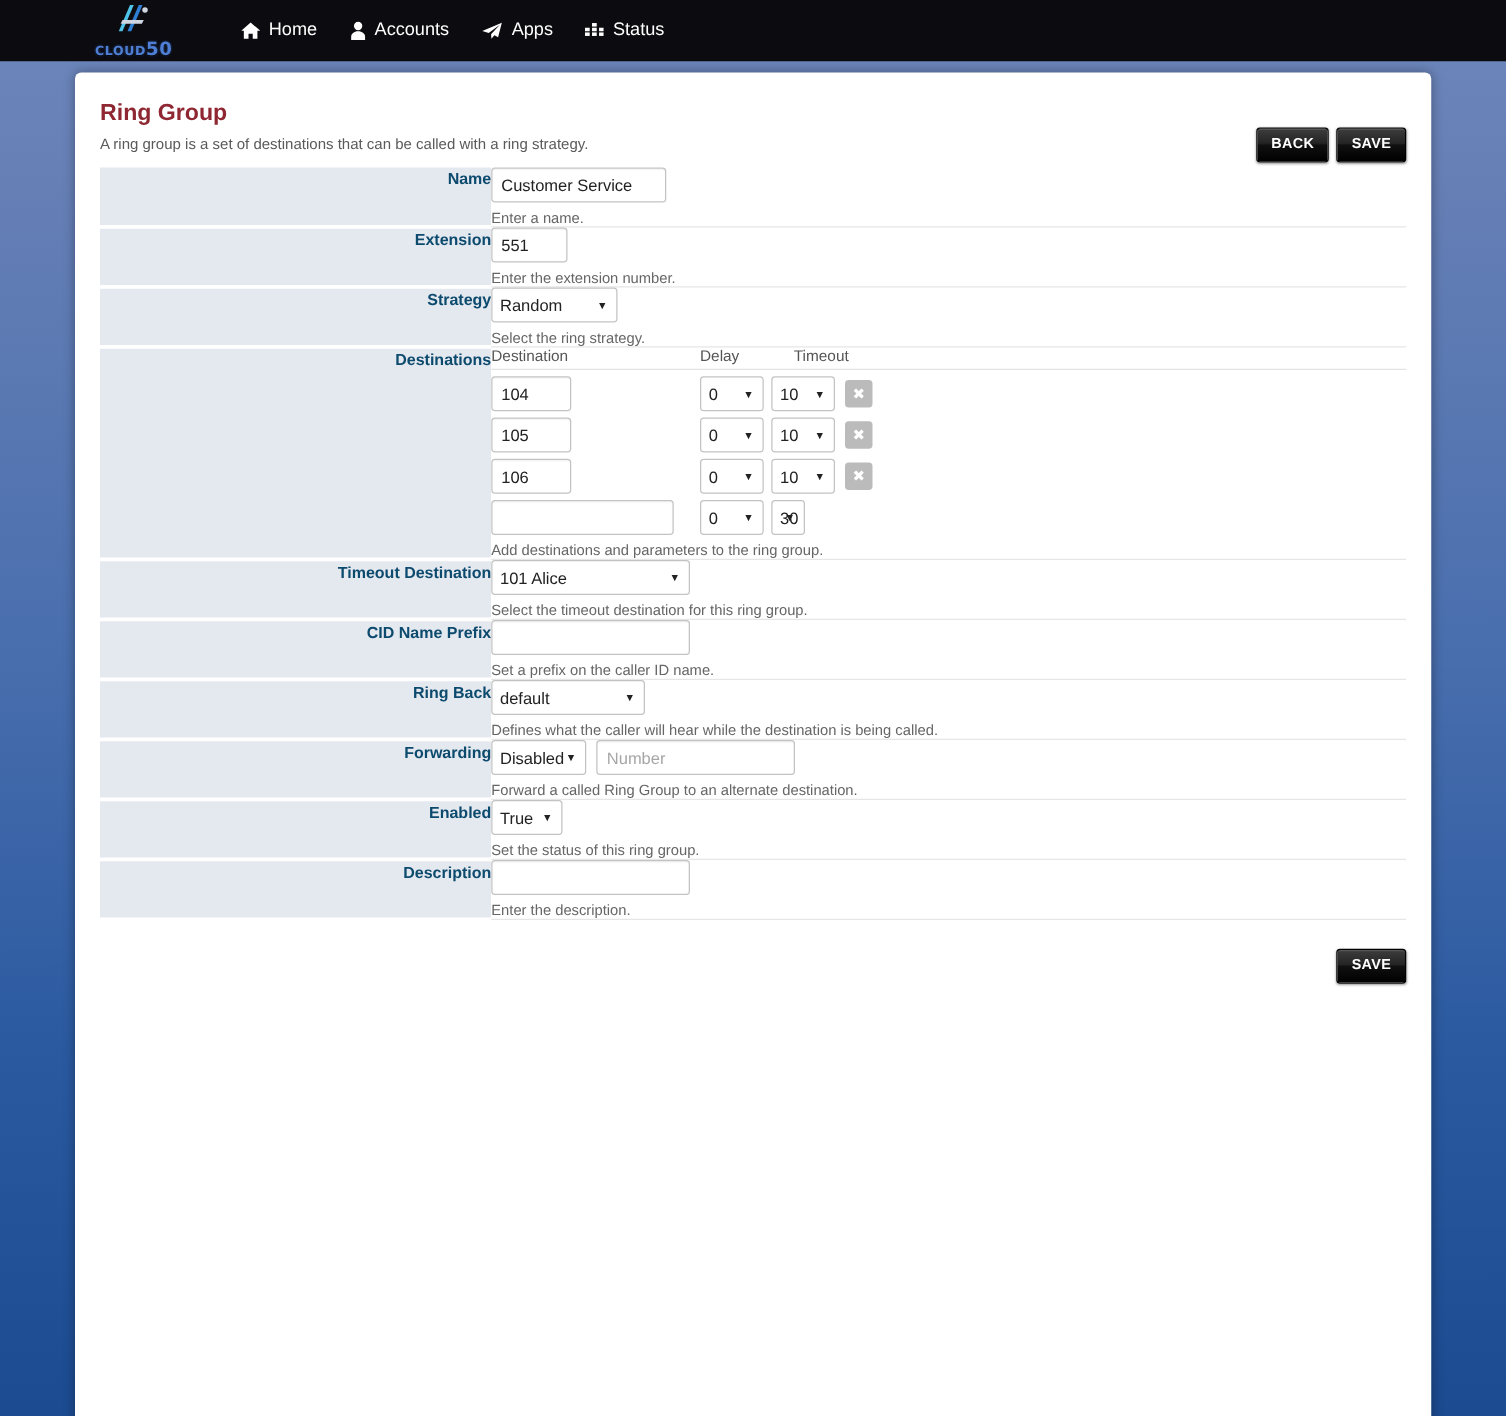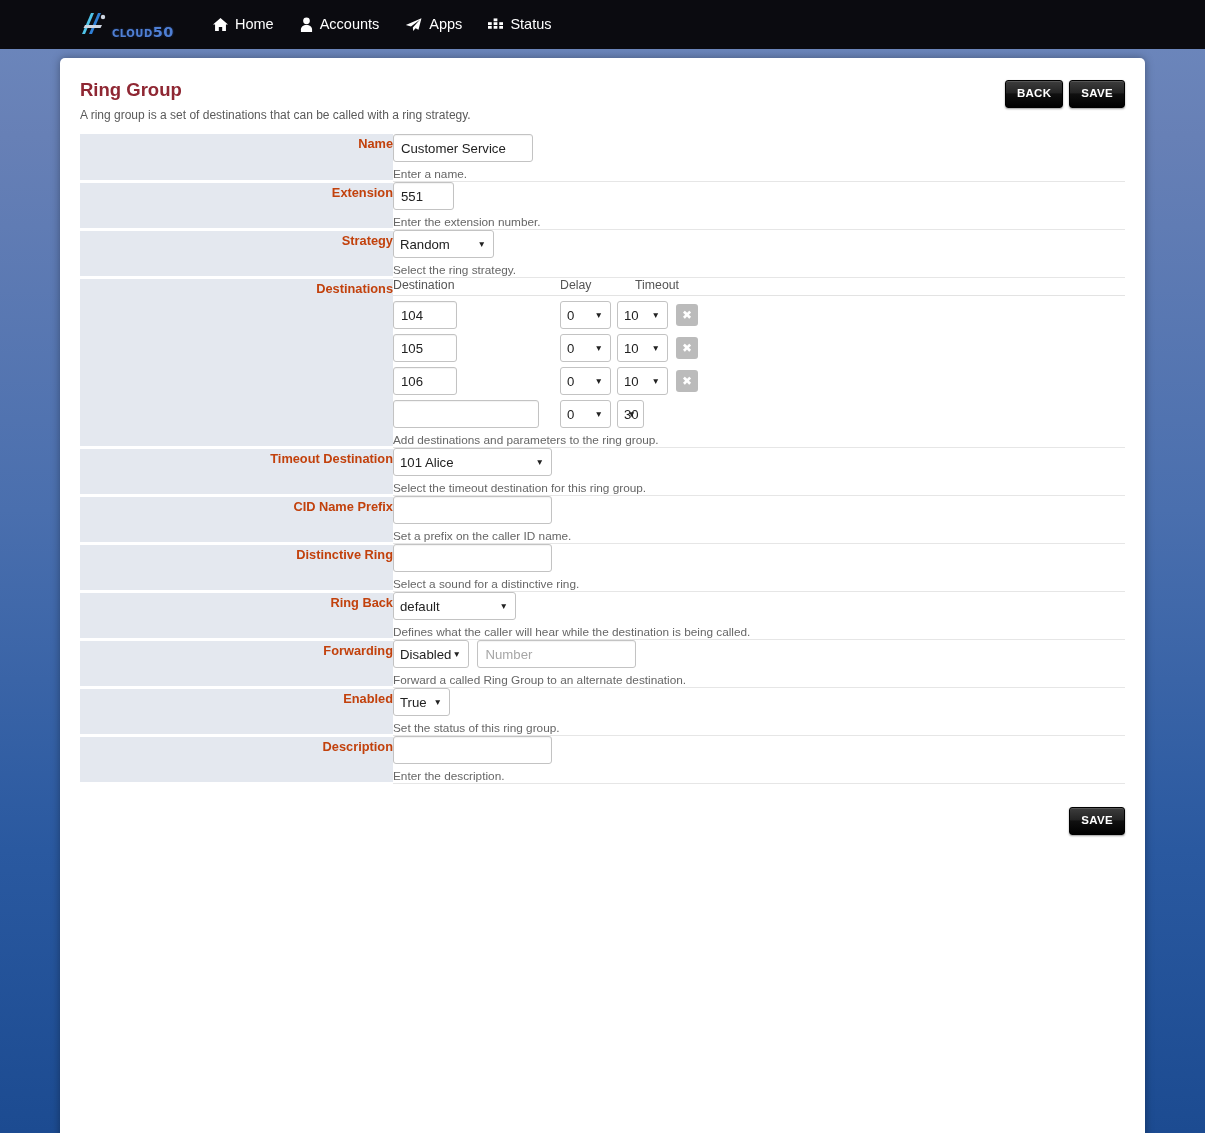--- a/index.html
+++ b/index.html
@@ -17,23 +17,24 @@
     height: 49px;
     background: #0b0b10;
     display: flex;
     align-items: center;
     padding-left: 76px;
     position: relative;
     z-index: 20;
   }
   .brand {
     display: flex;
-    align-items: flex-end;
-    margin-right: 26px;
+    align-items: center;
+    margin-right: 42px;
     text-decoration: none;
+    flex-direction: column;
   }
   .brand-mark { margin-right: 2px; display:block; }
   .brand-text {
     font-family: "DejaVu Sans", sans-serif;
     font-size: 14.5px;
     font-weight: bold;
     letter-spacing: 0.5px;
     color: #4f7fd4;
     text-shadow: 0 1px 0 #0a0a12, 0 0 2px #2b4f8f;
     font-variant: small-caps;
@@ -73,21 +74,21 @@
     line-height: 1.1;
   }
   .page-sub {
     color: #5a5a5a;
     font-size: 12px;
     margin: 0;
   }
   .head-btns {
     position: absolute;
     right: 0;
-    top: 0;
+    top: 22px;
     display: flex;
     gap: 6px;
   }
 
   .btn {
     display: inline-block;
     border: 1px solid #000;
     border-radius: 3px;
     background: linear-gradient(to bottom, #3d3d3d 0%, #242424 45%, #101010 50%, #000000 100%);
     color: #ffffff;
@@ -109,21 +110,21 @@
   .lbl-cell {
     width: 313px;
     background: #e4e8ef;
     text-align: right;
     padding: 15px 12px 18px 10px;
     border-bottom: 3px solid #ffffff;
   }
   .lbl {
     font-size: 12.8px;
     font-weight: bold;
-    color: #c2410c;
+    color: #0c4a6e;
   }
   .fld-cell {
     padding: 11px 0 10px 8px;
     border-bottom: 1px solid #e6e6e6;
     background: #ffffff;
   }
   .desc {
     font-size: 11.8px;
     color: #666666;
     margin-top: 5px;
@@ -417,29 +418,20 @@
       <td class="lbl-cell">
         <span class="lbl">CID Name Prefix</span>
       </td>
       <td class="fld-cell">
         <input type="text" style="width: 159px;" value="">
         <div class="desc">Set a prefix on the caller ID name.</div>
       </td>
     </tr>
 
 
-    <tr>
-      <td class="lbl-cell">
-        <span class="lbl">Distinctive Ring</span>
-      </td>
-      <td class="fld-cell">
-        <input type="text" style="width: 159px;" value="">
-        <div class="desc">Select a sound for a distinctive ring.</div>
-      </td>
-    </tr>
 
     <tr>
       <td class="lbl-cell">
         <span class="lbl">Ring Back</span>
       </td>
       <td class="fld-cell">
         <span class="sel-wrap">
           <select style="width:123px">
             <option>default</option>
           </select>

